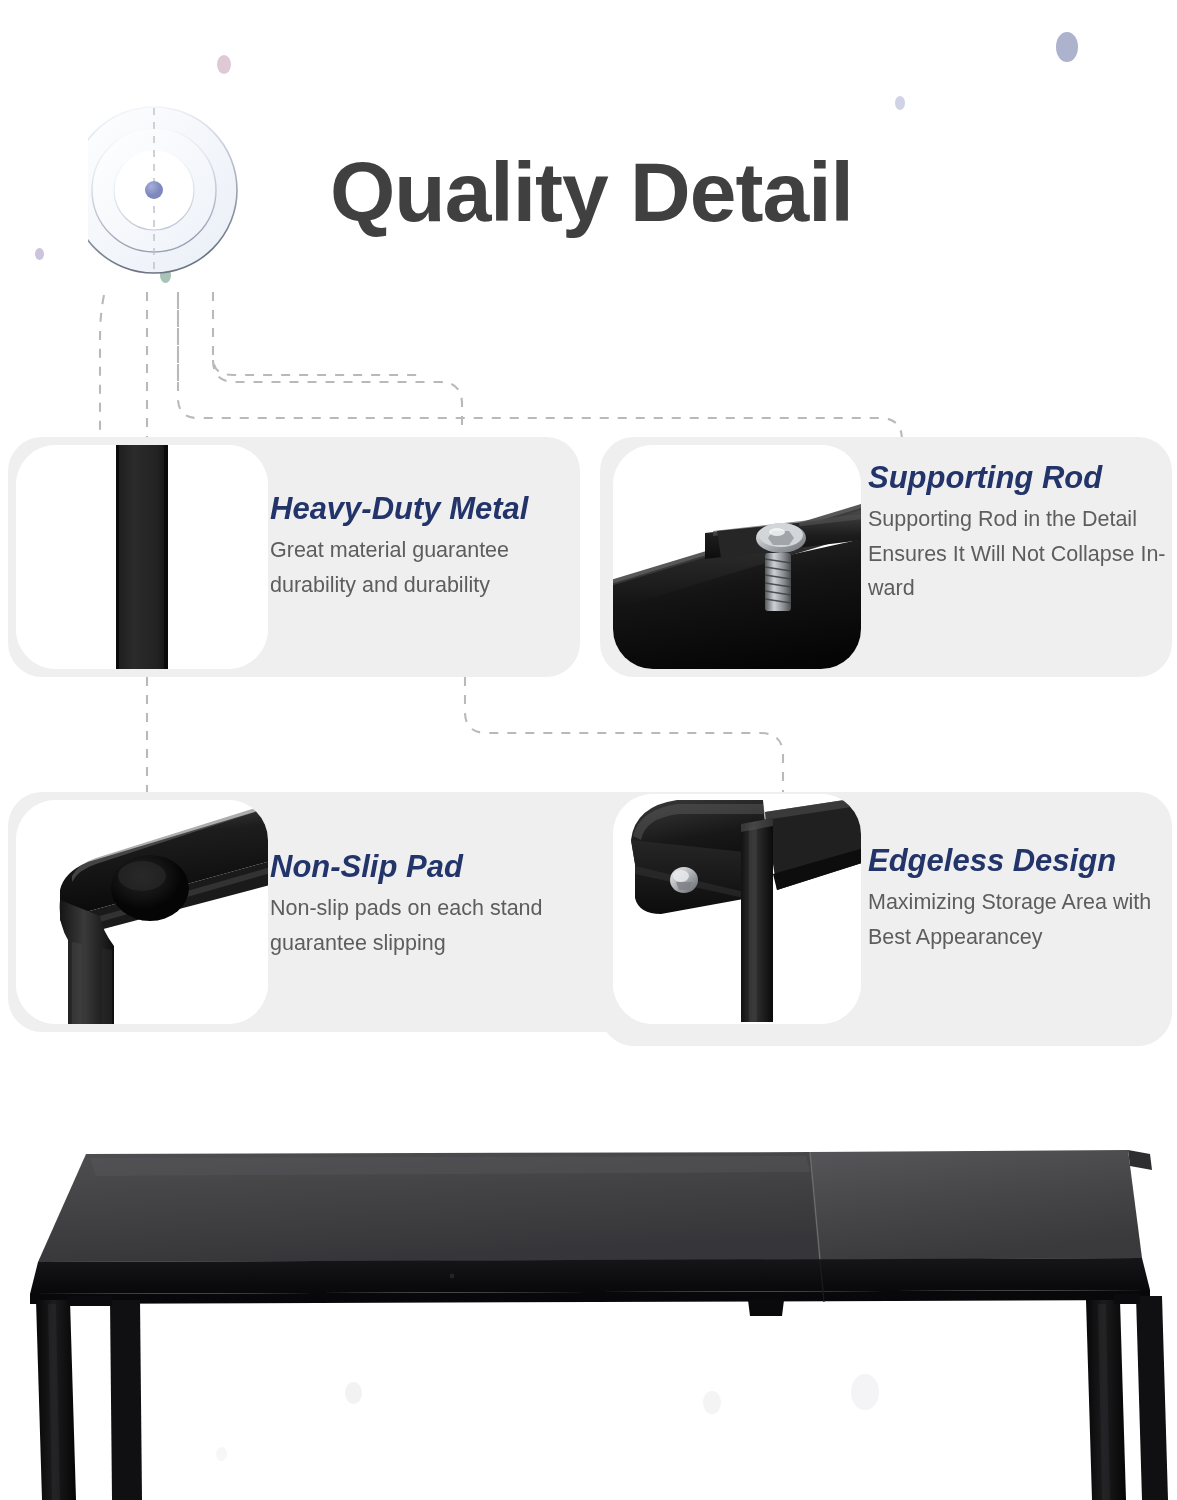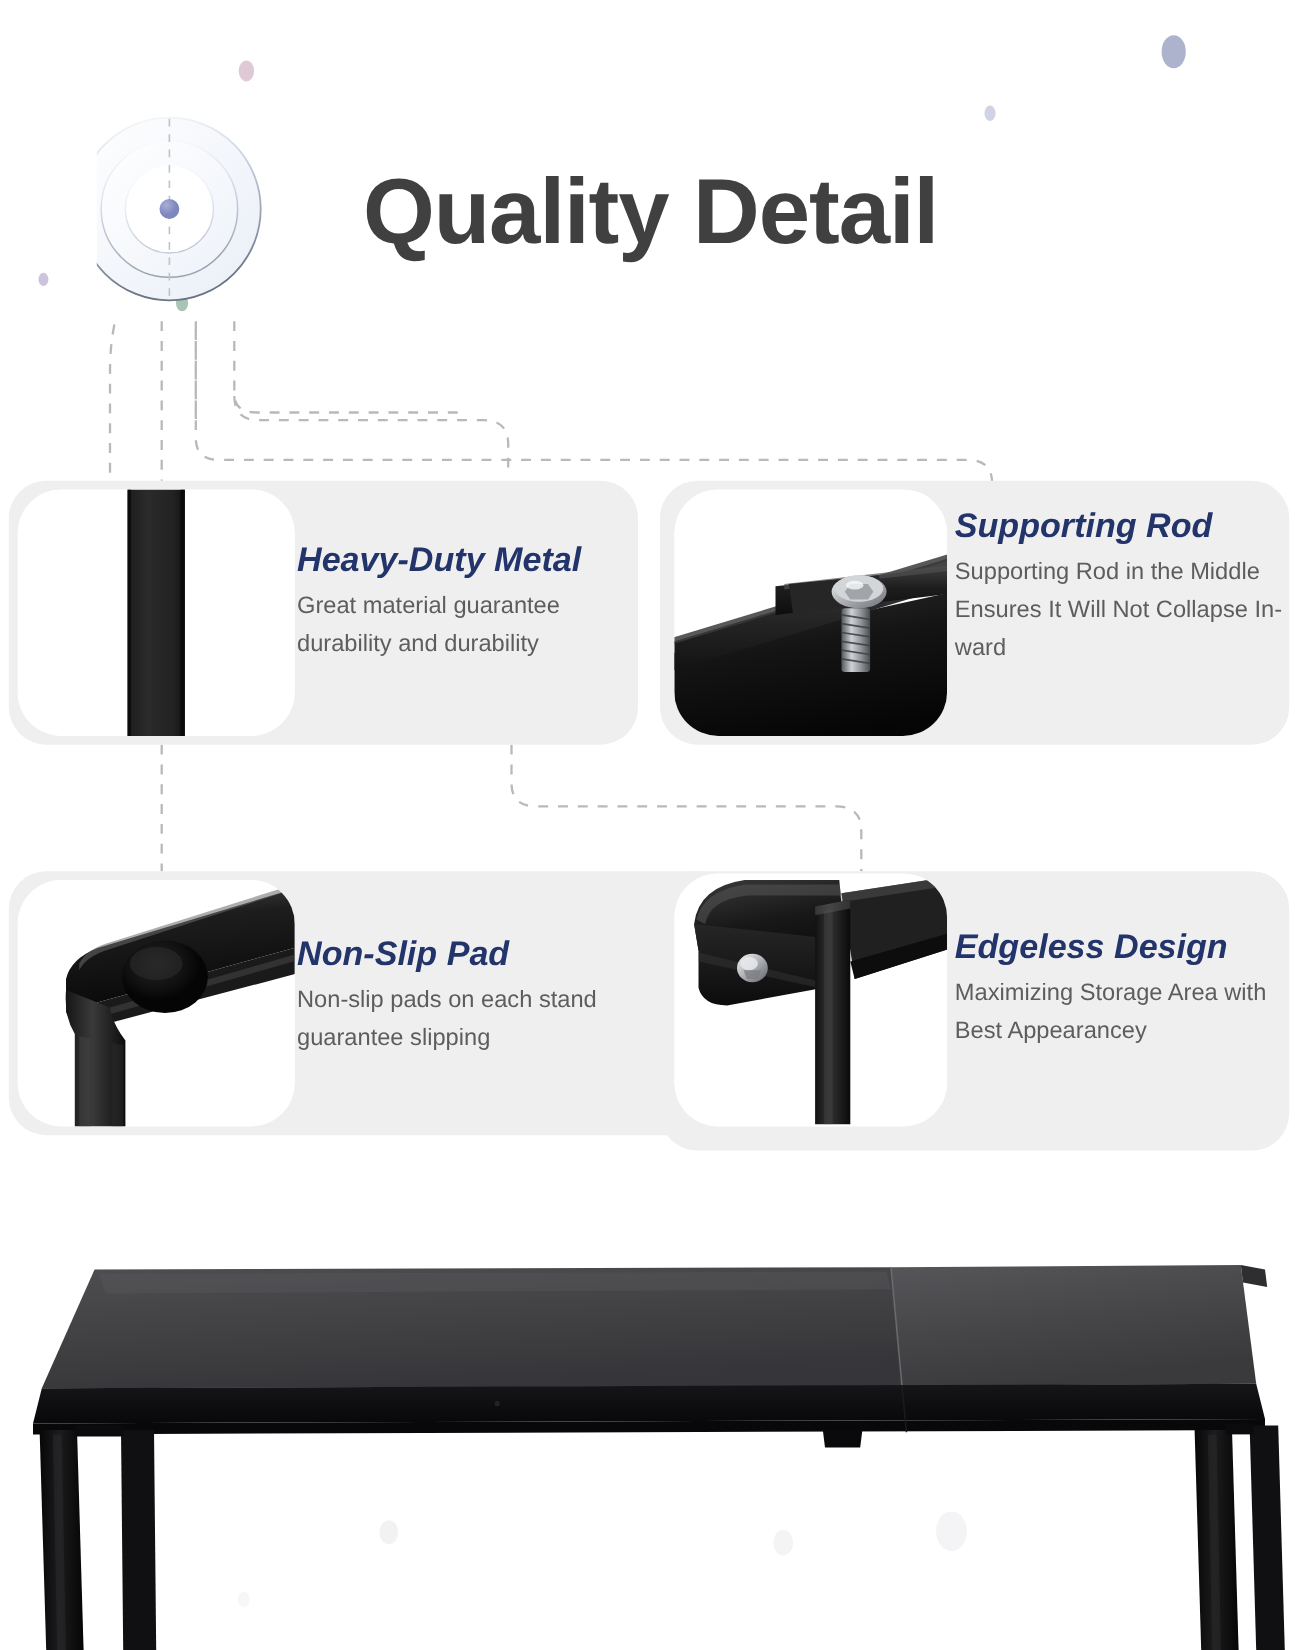--- a/index.html
+++ b/index.html
@@ -231,21 +231,21 @@
         </g>
 
         <ellipse cx="168" cy="93" rx="25" ry="15" fill="url(#screwG)"></ellipse>
         <ellipse cx="168" cy="90" rx="22" ry="12" fill="#d3d6d9"></ellipse>
         <path d="M 160 86 L 176 86 L 181 93 L 176 100 L 160 100 L 155 93 Z" fill="#9b9ea2" opacity=".9"></path>
         <ellipse cx="164" cy="87" rx="8" ry="4" fill="#f6f7f8" opacity=".8"></ellipse>
       </svg>
     </div>
     <div class="txt">
       <h3>Supporting Rod</h3>
-      <p>Supporting Rod in the Middle Ensures It Will Not Collapse In-ward</p>
+      <p>Supporting Rod in the Detail Ensures It Will Not Collapse In-ward</p>
     </div>
   </div>
 
   <div class="card" id="card-non-slip-pad">
     <div class="thumb">
       <svg viewBox="0 0 252 224" xmlns="http://www.w3.org/2000/svg">
         <defs>
           <linearGradient id="legTopG" x1="0" y1="0" x2="0.2" y2="1">
             <stop offset="0%" stop-color="#4d4d4d"></stop>
             <stop offset="35%" stop-color="#1d1d1d"></stop>

